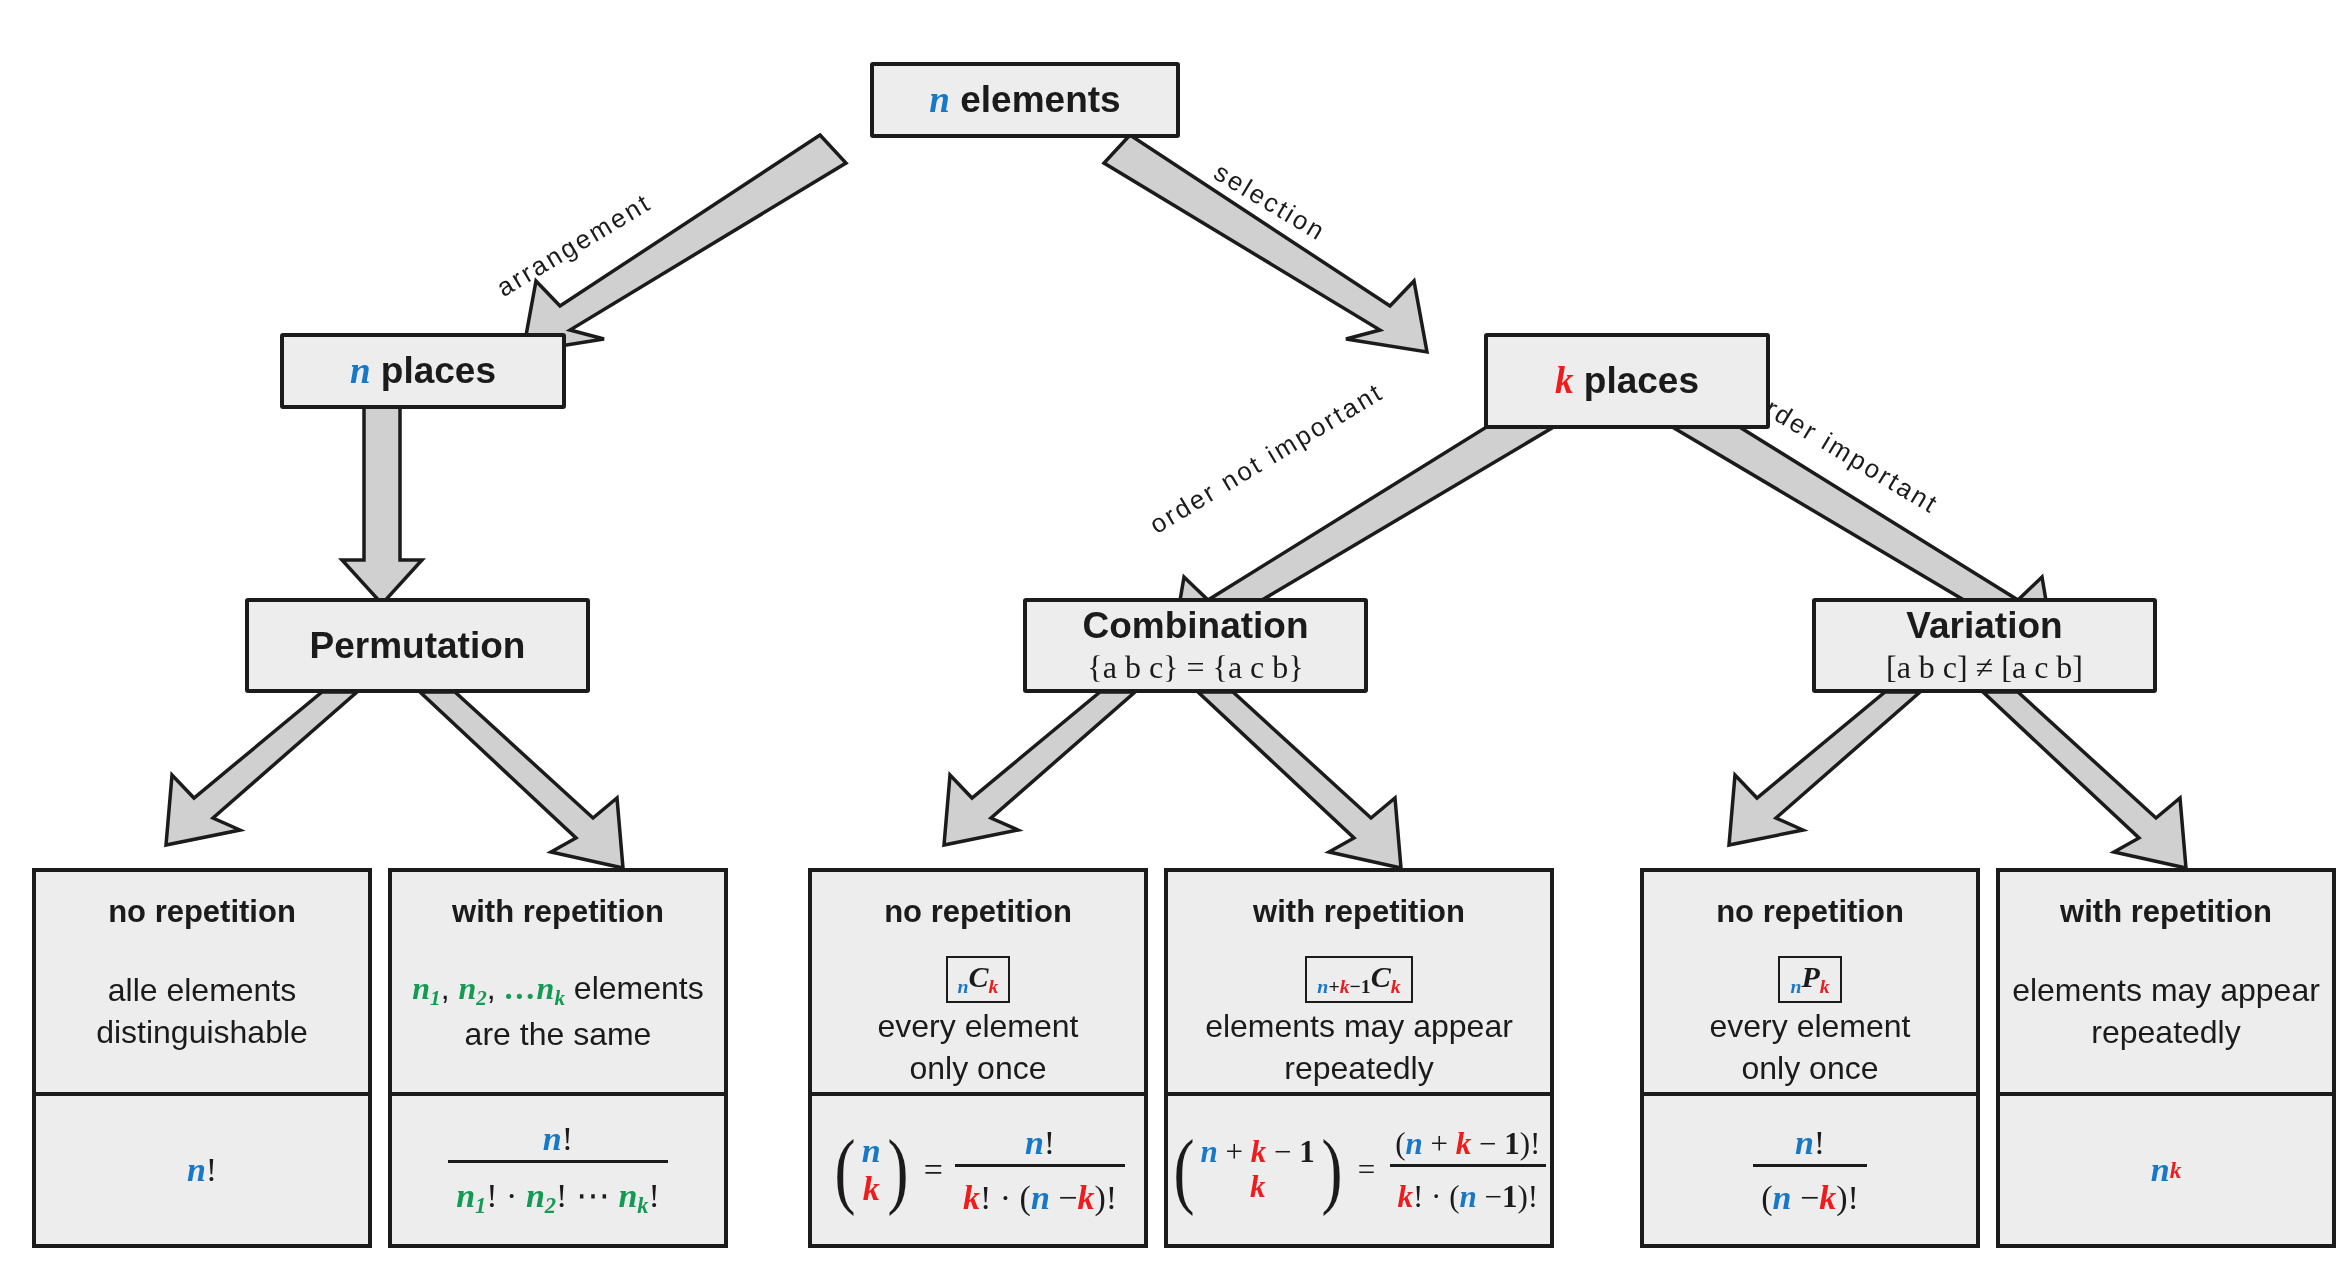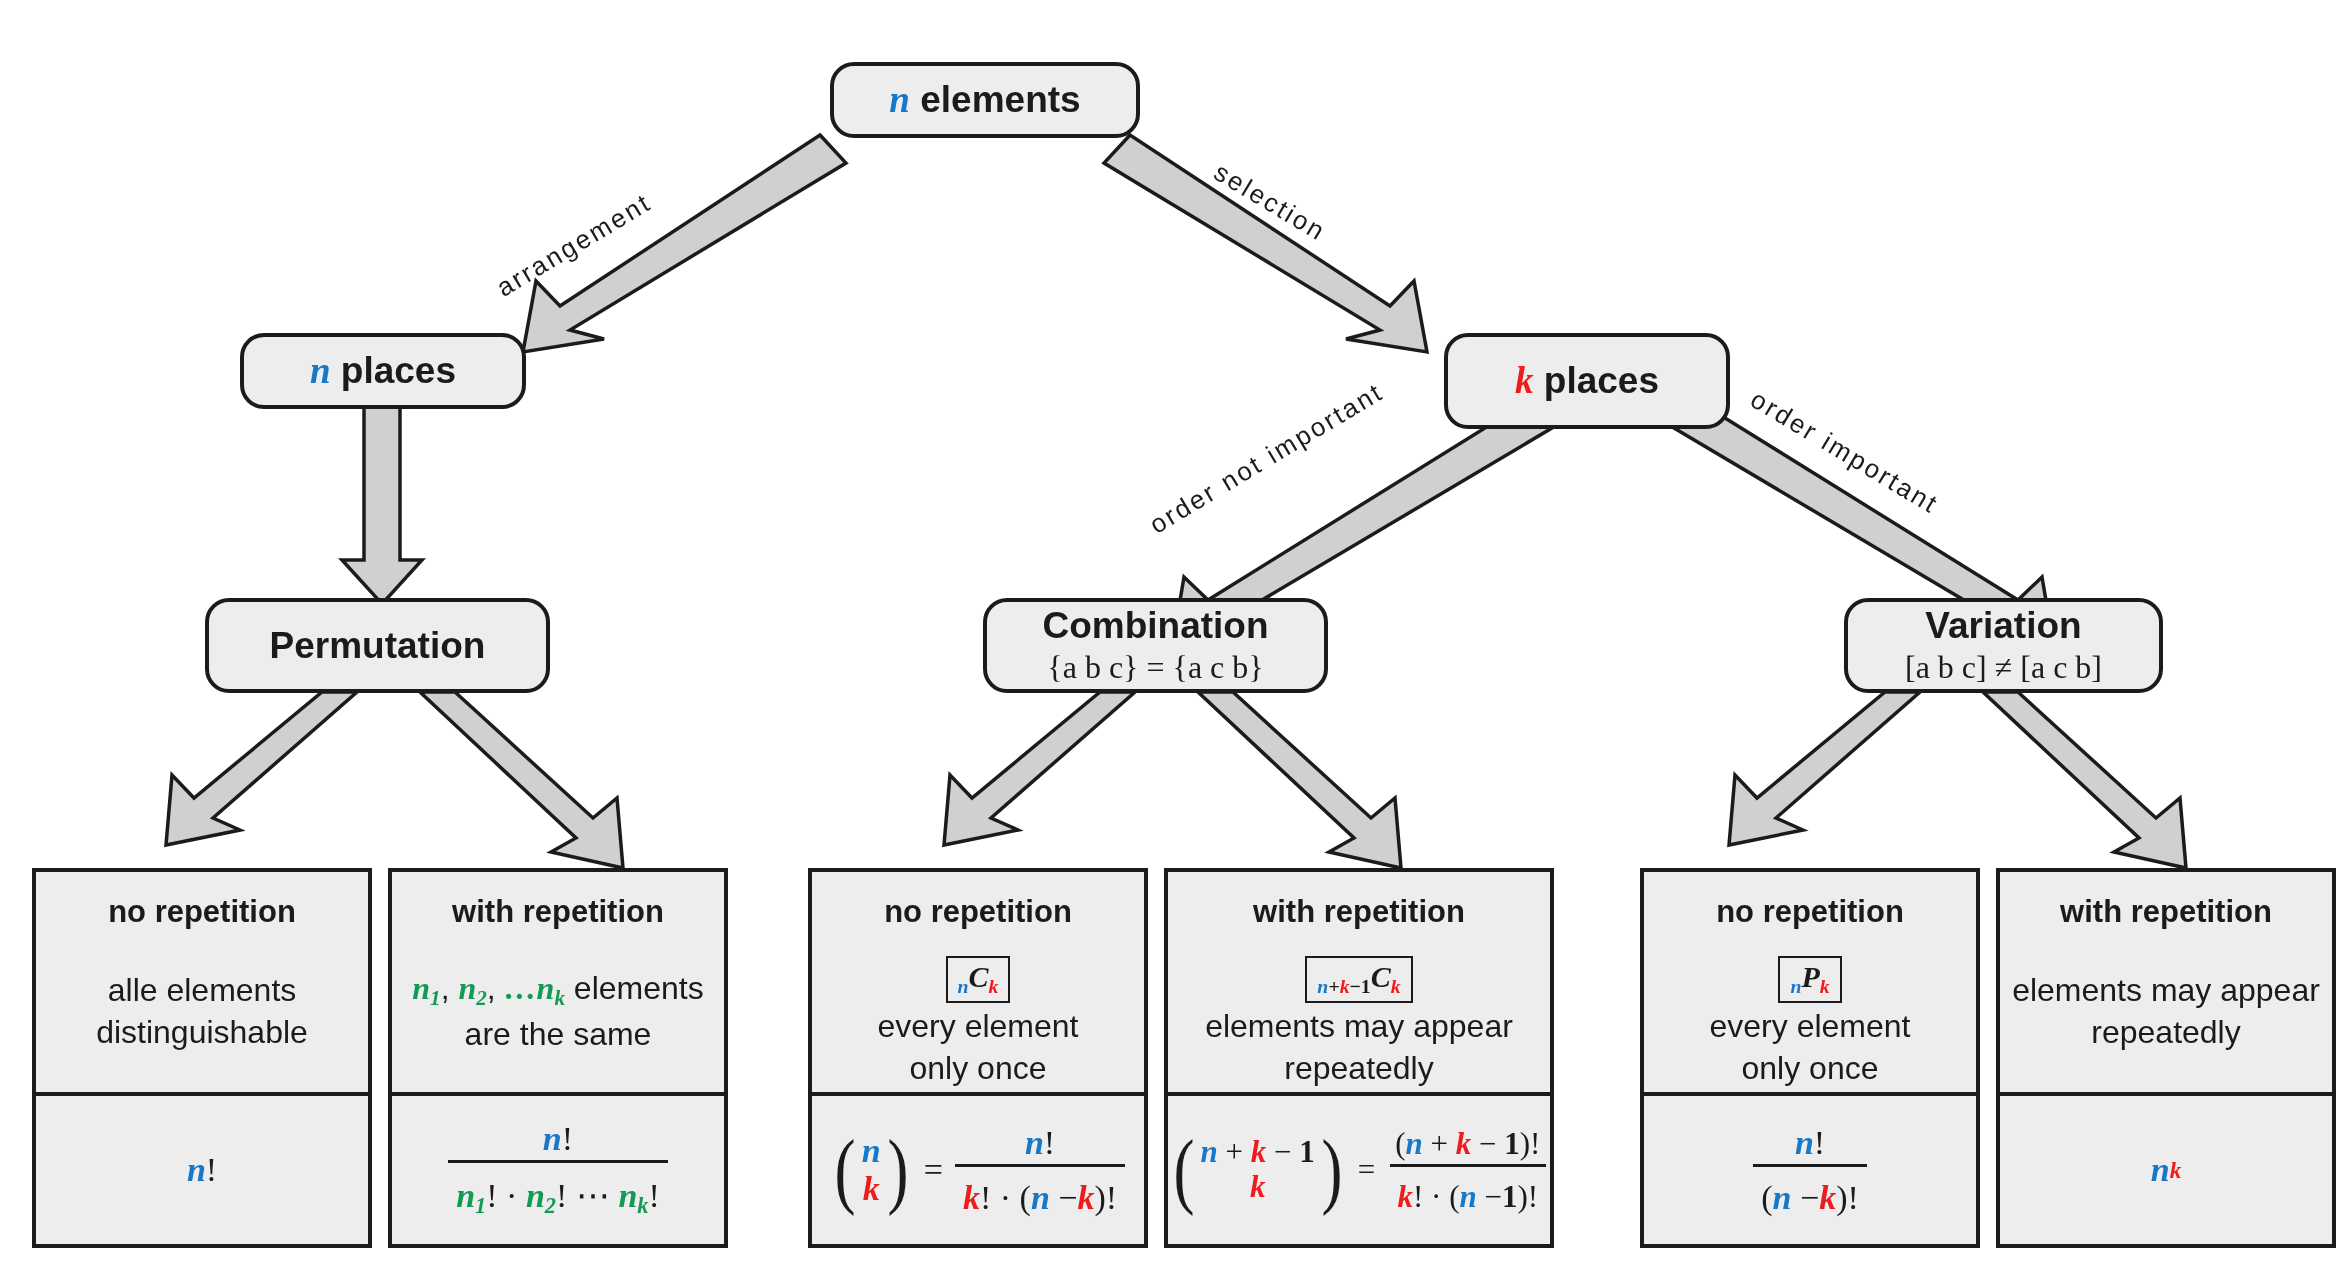--- a/index.html
+++ b/index.html
@@ -6,24 +6,25 @@
   body{
     width:2349px;height:1281px;position:relative;overflow:hidden;
     font-family:"Liberation Sans",sans-serif;
     -webkit-font-smoothing:antialiased;
   }
   #canvas{position:absolute;left:0;top:0;width:2349px;height:1281px;}
   svg.arrows{position:absolute;left:0;top:0;width:2349px;height:1281px;pointer-events:none;}
 
   
   .node{
-    position:absolute;background:#ededed;border:4px solid #1b1b1b;border-radius:24px;
+    position:absolute;background:#ededed;border:4px solid #1b1b1b;border-radius:3px;
     box-sizing:border-box;display:flex;flex-direction:column;
     align-items:center;justify-content:center;text-align:center;
     color:#1b1b1b;
+    margin-left:40px;
   }
   .node .title{font-size:37px;font-weight:bold;line-height:1.12;white-space:nowrap;}
   .node .sub{font-size:32px;line-height:1.2;white-space:nowrap;margin-top:2px;
              font-family:"Liberation Serif",serif;}
 
   
   .card{
     position:absolute;background:#ededed;border:4px solid #1b1b1b;
     box-sizing:border-box;display:flex;flex-direction:column;
     color:#1b1b1b;
@@ -152,21 +153,21 @@
 
   <div class="node" style="left:205px;top:598px;width:345px;height:95px;">
     <div class="title">Permutation</div>
   </div>
 
   <div class="node" style="left:983px;top:598px;width:345px;height:95px;">
     <div class="title">Combination</div>
     <div class="sub">{a b c} = {a c b}</div>
   </div>
 
-  <div class="node" style="left:1844px;top:598px;width:319px;height:95px;">
+  <div class="node" style="left:1772px;top:598px;width:345px;height:95px;">
     <div class="title">Variation</div>
     <div class="sub">[a b c] ≠ [a c b]</div>
   </div>
 
   <div class="card" style="left:32px;top:868px;width:340px;height:380px;">
     <div class="upper">
       <div class="hdr">no repetition</div>
       <div class="desc">
         <div>
           <div>alle elements</div>

